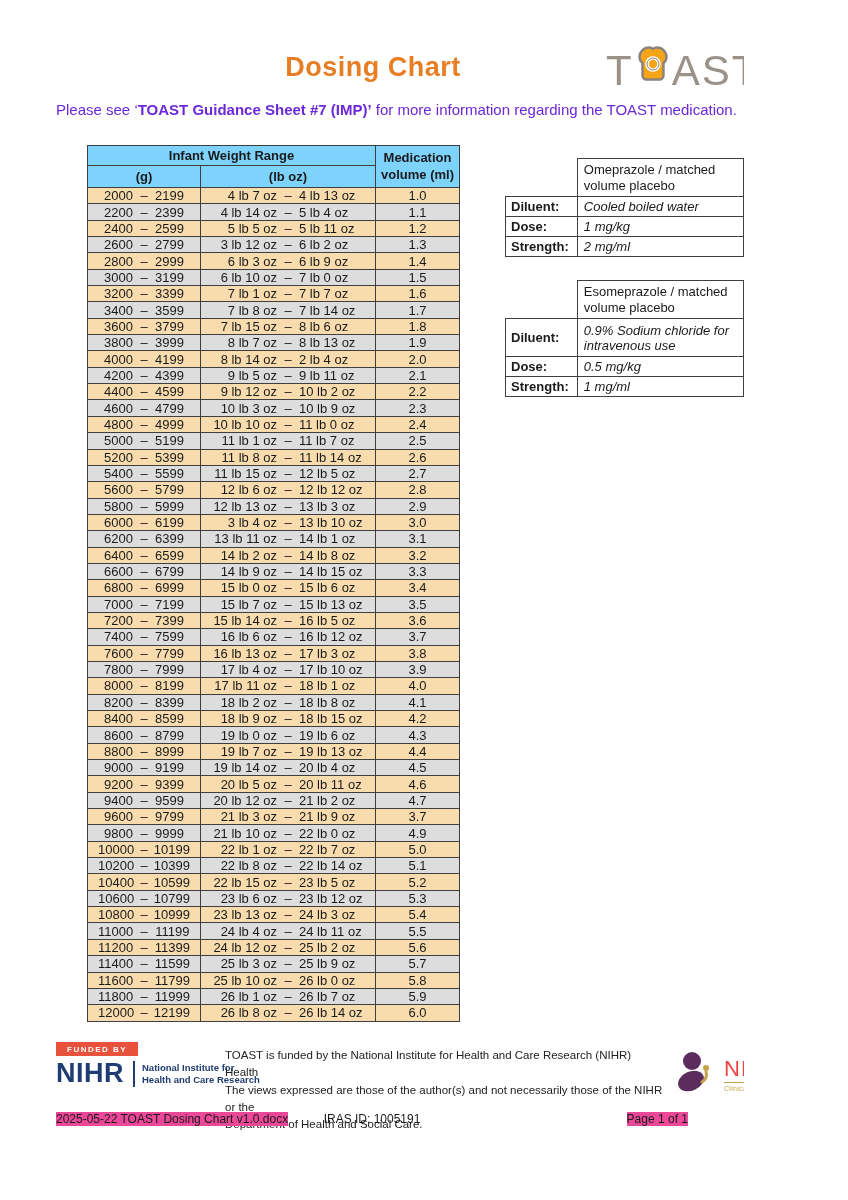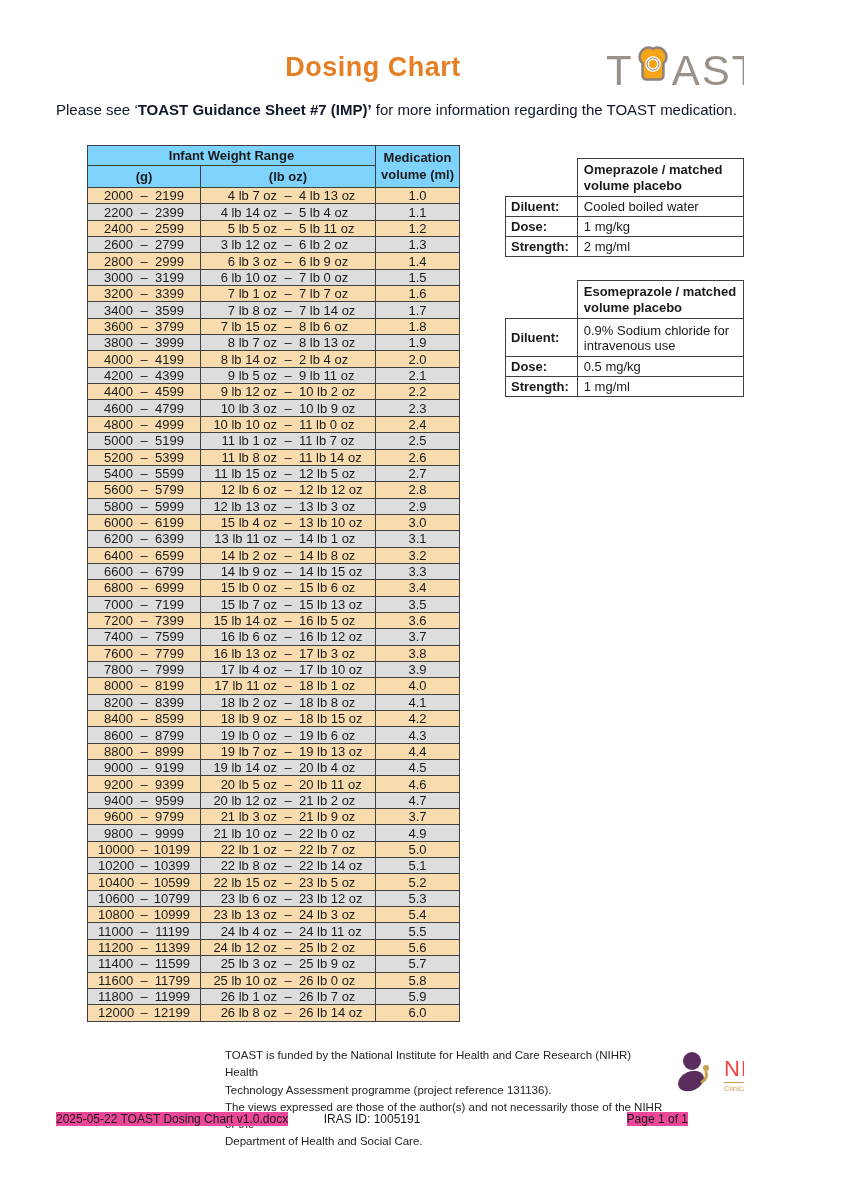--- a/index.html
+++ b/index.html
@@ -7,21 +7,21 @@
   body { font-family:"Liberation Sans", sans-serif; color:#1a1a1a; }
   .page { position:relative; width:744px; height:1200px; background:#fff; overflow:hidden; }
 
   
   .doc-title { position:absolute; top:52px; left:0; width:746px; text-align:center;
     font-size:27px; font-weight:bold; color:#e87e23; letter-spacing:.5px; }
   .toast-logo { position:absolute; top:42px; left:606px; display:flex; align-items:flex-end;
     color:#9a9189; font-size:42px; font-weight:400; letter-spacing:2px; line-height:1; }
   .toast-logo .glyph { display:inline-block; margin:0 1px 1px 1px; }
 
-  .intro { position:absolute; top:101px; left:56px; width:740px; font-size:15px; color:#0f172a; }
+  .intro { position:absolute; top:101px; left:56px; width:740px; font-size:15px; color:#6d28d9; }
 
   
   .dosing-wrap { position:absolute; top:145px; left:87px; }
   table.dosing { border-collapse:collapse; width:372px; table-layout:fixed; }
   table.dosing th, table.dosing td { border:1px solid #3f3f3f; font-size:13px; padding:0; vertical-align:middle; }
   table.dosing th { font-weight:bold; text-align:center; background:#7dd3fc; }
   .hdr-top { height:20px; }
   .hdr-sub { height:22px; }
   table.dosing td { height:16.35px; line-height:15px; }
   .row-orange td { background:#f8dcae; }
@@ -31,22 +31,22 @@
   .range .dash { width:22px; text-align:center; }
   .range .hi { flex:1; text-align:left; }
   td.vol { text-align:center; }
   th.volhead { line-height:1.25; padding:1px 4px; }
 
   
   .side-table { position:absolute; left:505px; border-collapse:collapse; }
   .side-table th, .side-table td { border:1px solid #3f3f3f; font-size:13px; text-align:left; vertical-align:middle; }
   .side-table .corner { border:none; background:transparent; }
   .side-table th.lbl { width:72px; font-weight:bold; padding:2px 4px 2px 5px; }
-  .side-table td.val { width:170px; font-weight:normal; padding:2px 6px; }
-  .side-table th.ttl { width:170px; font-weight:bold; padding:3px 6px; line-height:1.2; }
+  .side-table td.val { width:170px; font-weight:normal; padding:2px 6px;font-style:italic; }
+  .side-table th.ttl { width:170px; font-weight:normal; padding:3px 6px; line-height:1.2; }
   .om-top { top:158px; }
   .es-top { top:280px; }
   .h32 { height:32px; } .h19 { height:19px; } .h38 { height:38px; } .h20 { height:20px; }
 
   
   .nihr { position:absolute; left:56px; top:1038px; }
   .funded-badge { display:inline-block; background:#e8513b; color:#fff; font-size:8px; font-weight:bold;
     letter-spacing:1.5px; padding:3px 11px 2px 11px; }
   .nihr-row { display:flex; align-items:center; margin-top:2px; }
   .nihr-acronym { font-size:27px; font-weight:800; color:#1f3c73; letter-spacing:.5px; }
@@ -449,21 +449,21 @@
           <tr class="row-orange">
             <td>
               <div class="range">
                 <span class="lo">6000</span>
                 <span class="dash">–</span>
                 <span class="hi">6199</span>
               </div>
             </td>
             <td>
               <div class="range">
-                <span class="lo">15 lb 4 oz</span>
+                <span class="lo">3 lb 4 oz</span>
                 <span class="dash">–</span>
                 <span class="hi">13 lb 10 oz</span>
               </div>
             </td>
             <td class="vol">3.0</td>
           </tr>
           <tr class="row-gray">
             <td>
               <div class="range">
                 <span class="lo">6200</span>
@@ -1016,24 +1016,34 @@
           <th class="lbl">Dose:</th>
           <td class="val">0.5 mg/kg</td>
         </tr>
         <tr class="h20">
           <th class="lbl">Strength:</th>
           <td class="val">1 mg/ml</td>
         </tr>
       </tbody>
   </table>
 
+  <div class="nihr">
+    <span class="funded-badge">FUNDED BY</span>
+    <div class="nihr-row">
+      <span class="nihr-acronym">NIHR</span>
+      <span class="nihr-sep"></span>
+      <span class="nihr-name">
+        <div>National Institute for</div>
+        <div>Health and Care Research</div>
+      </span>
+    </div>
+  </div>
 
   <div class="funding">
     <div>TOAST is funded by the National Institute for Health and Care Research (NIHR) Health</div>
-    <div>Technology Assessment programme (project reference 131136).</div>
     <div>The views expressed are those of the author(s) and not necessarily those of the NIHR or the</div>
     <div>Department of Health and Social Care.</div>
   </div>
 
   <div class="npeu">
     <span>
       <svg width="44" height="46" viewBox="0 0 44 46">
         <circle cx="16" cy="11" r="9" fill="#5b2d5f"></circle>
         <ellipse cx="15" cy="31" rx="13.5" ry="9.5" transform="rotate(-24 15 31)" fill="#5b2d5f"></ellipse>
         <circle cx="30" cy="18" r="3" fill="#c9a04a"></circle>

